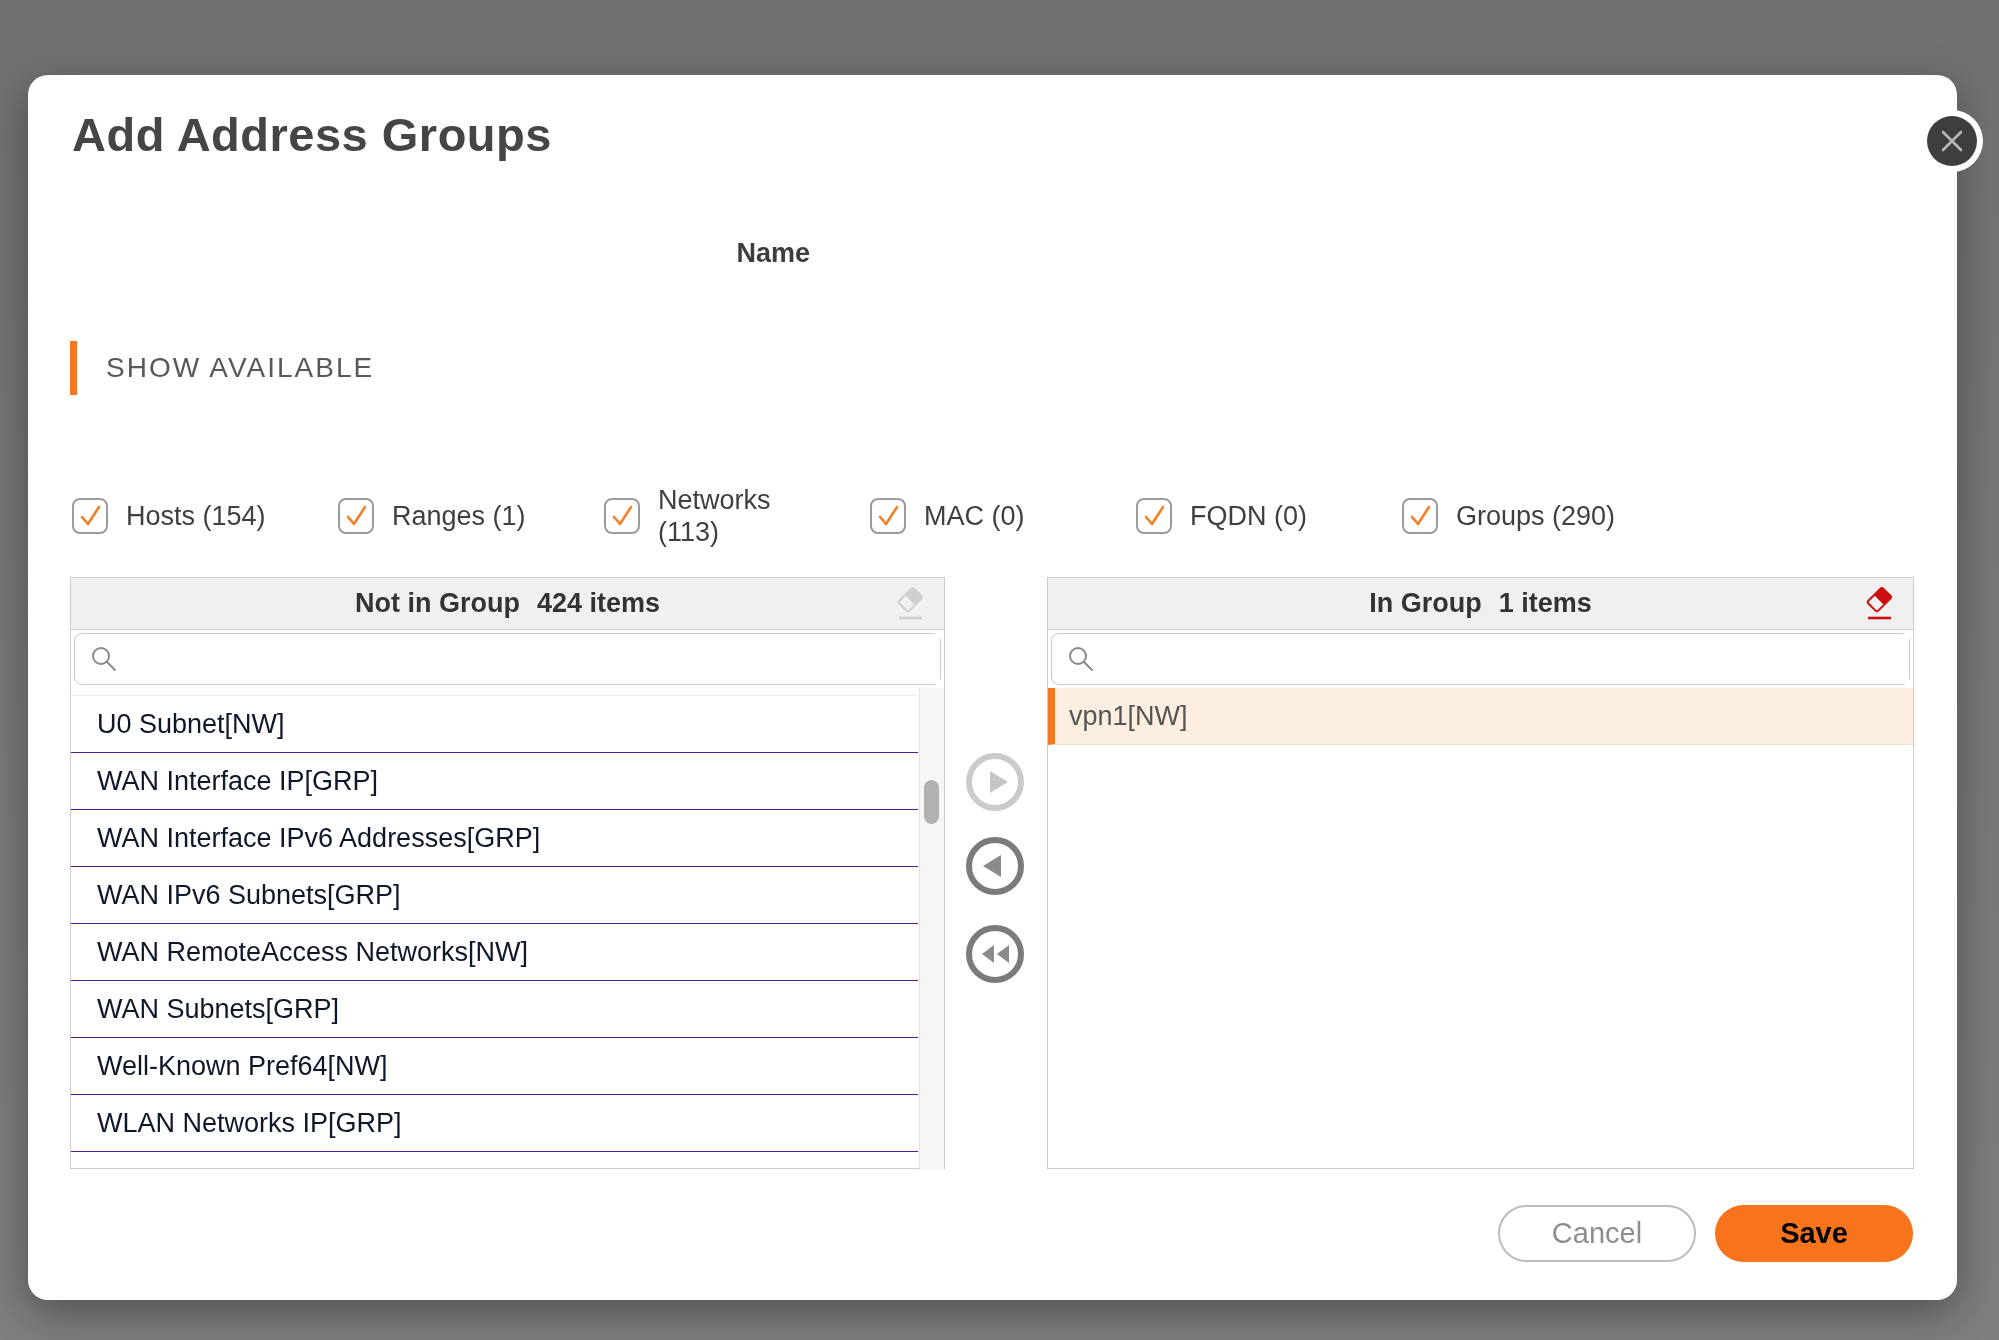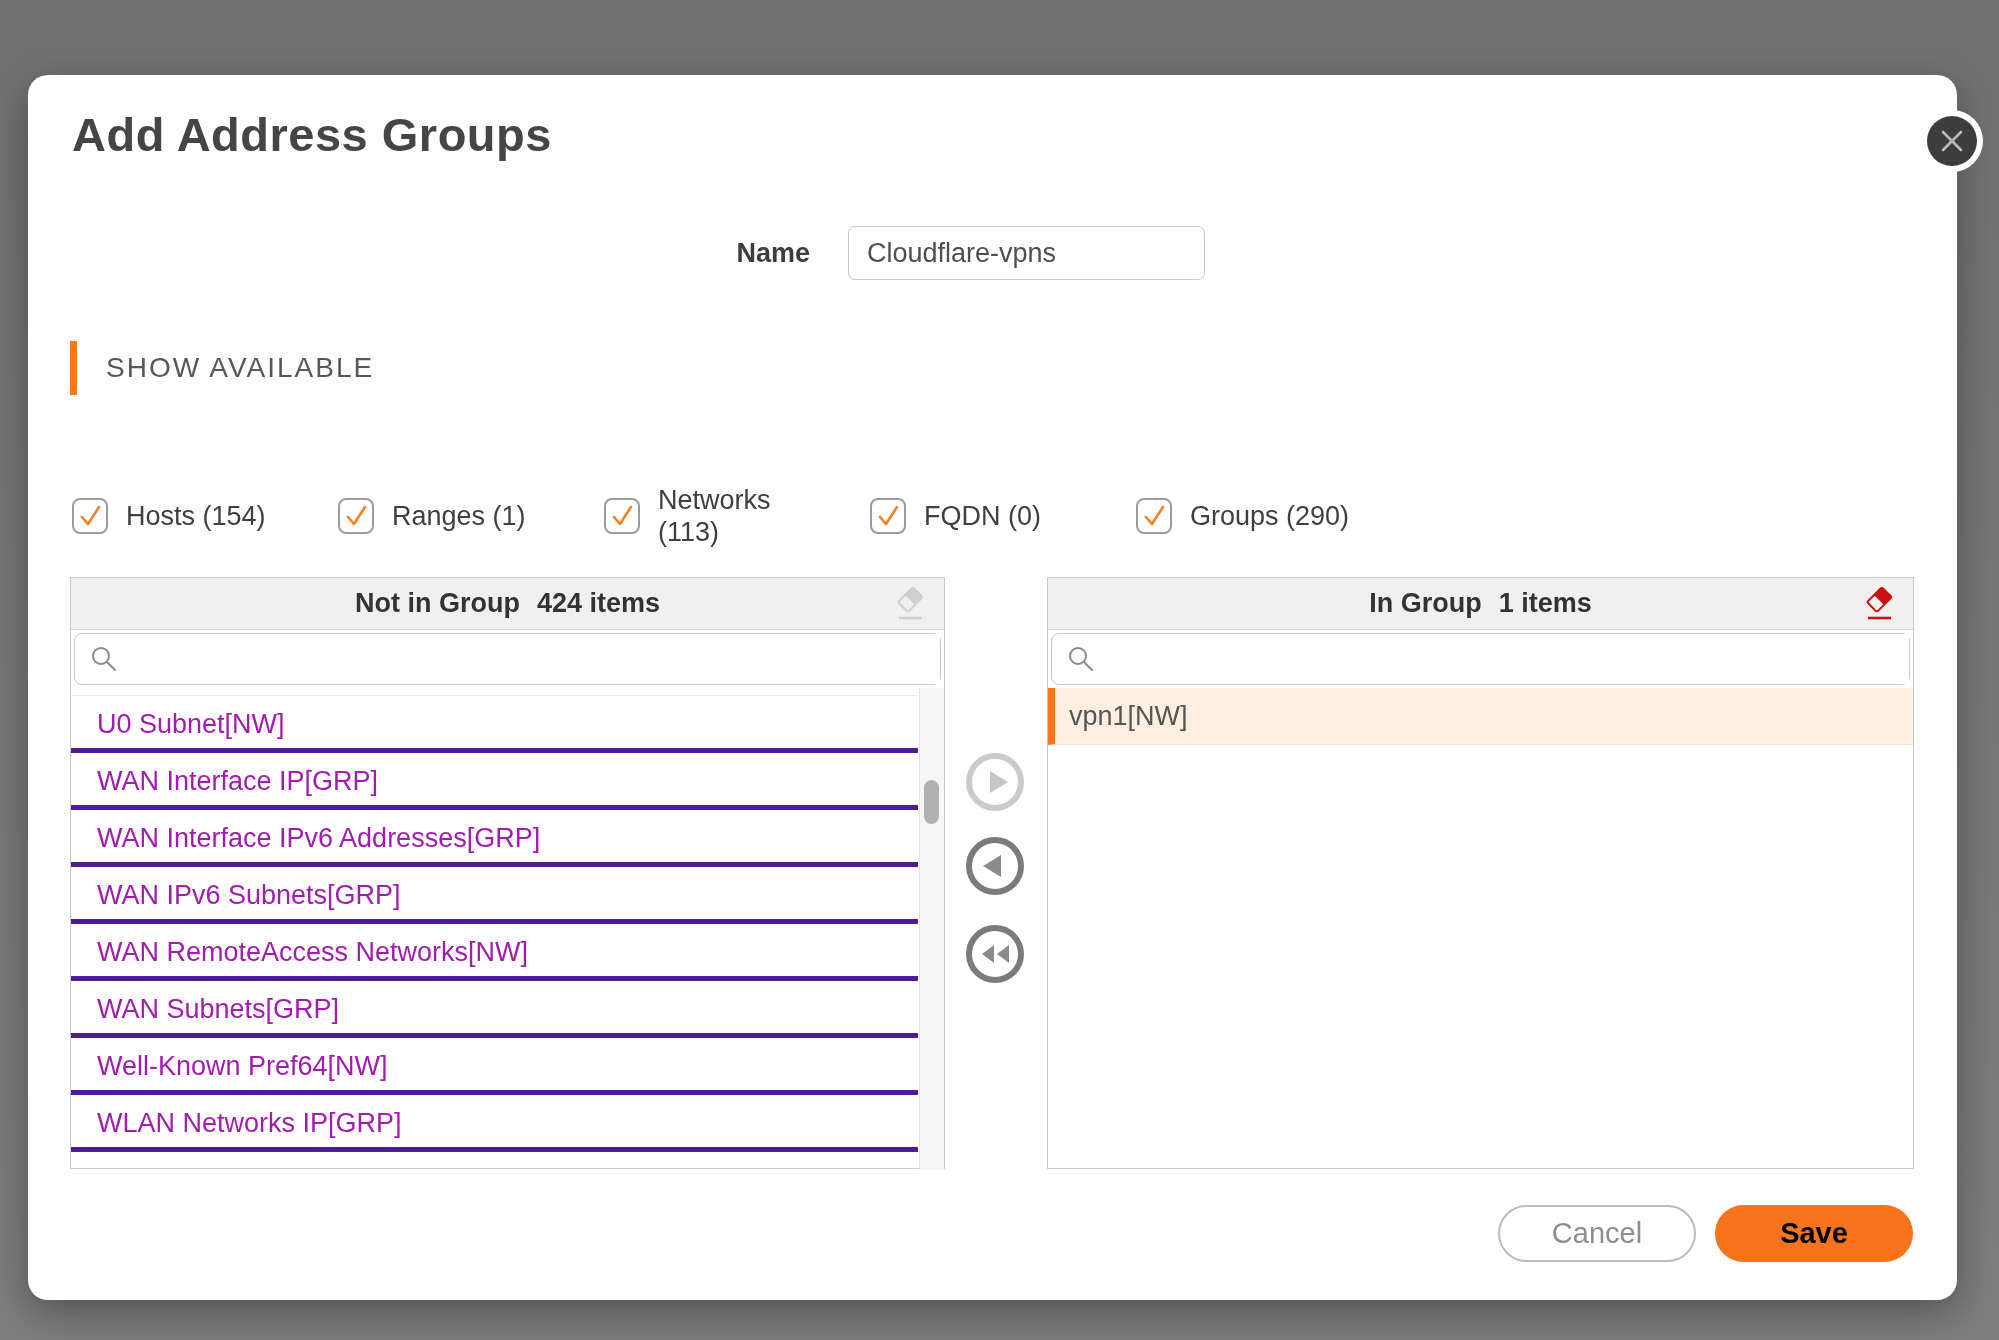--- a/index.html
+++ b/index.html
@@ -101,22 +101,22 @@
   .search-wrap input {
     border:none; outline:none; flex:1; height:100%;
     font-size:26px; color:#555;
     font-family:"Liberation Sans", sans-serif;
   }
   .list-area { position:relative; height:482px; overflow:hidden; }
   .panel.left .list-area { padding-right:26px; }
   .row-sliver { height:8px; border-bottom:1px solid #ececec; }
   .list-row {
     height:57px; line-height:56px;
-    padding-left:26px; font-size:27px; color:#a21caf;
-    border-bottom:5px solid #4c1d95;
+    padding-left:26px; font-size:27px; color:#0f172a;
+    border-bottom:1px solid #4c1d95;
     cursor:pointer; white-space:nowrap;
   }
   .list-row.selected {
     background:#fcefe2;
     border-left:7px solid #f7791f;
     padding-left:14px;
     border-bottom:1px solid #f2e3d3;
     color:#555;
   }
   .scroll-track {
@@ -166,21 +166,20 @@
   <div class="dialog-title">Add Address Groups</div>
 
   <div class="close-btn">
     <svg width="26" height="26" viewBox="0 0 26 26">
       <line x1="4" y1="4" x2="22" y2="22" stroke="#b8b8b8" stroke-width="2.6" stroke-linecap="round"></line>
       <line x1="22" y1="4" x2="4" y2="22" stroke="#b8b8b8" stroke-width="2.6" stroke-linecap="round"></line>
     </svg>
   </div>
 
   <div class="name-label">Name</div>
-  <input class="name-input" type="text" value="Cloudflare-vpns" style="">
 
   <div class="section-bar"></div>
   <div class="section-label">SHOW AVAILABLE</div>
 
   <div class="filters">
     <div class="filter">
       <span class="checkbox">
         <svg width="30" height="30" viewBox="0 0 30 30">
             <path d="M7 16 l6 7 L24 6" fill="none" stroke="#f58025" stroke-width="2.6" stroke-linecap="round" stroke-linejoin="round"></path>
           </svg>
@@ -195,20 +194,28 @@
       </span>
       <span class="filter-label">Ranges (1)</span>
     </div>
     <div class="filter wrap">
       <span class="checkbox">
         <svg width="30" height="30" viewBox="0 0 30 30">
             <path d="M7 16 l6 7 L24 6" fill="none" stroke="#f58025" stroke-width="2.6" stroke-linecap="round" stroke-linejoin="round"></path>
           </svg>
       </span>
       <span class="filter-label">Networks (113)</span>
+    </div>
+    <div class="filter">
+      <span class="checkbox">
+        <svg width="30" height="30" viewBox="0 0 30 30">
+            <path d="M7 16 l6 7 L24 6" fill="none" stroke="#f58025" stroke-width="2.6" stroke-linecap="round" stroke-linejoin="round"></path>
+          </svg>
+      </span>
+      <span class="filter-label">MAC (0)</span>
     </div>
     <div class="filter">
       <span class="checkbox">
         <svg width="30" height="30" viewBox="0 0 30 30">
             <path d="M7 16 l6 7 L24 6" fill="none" stroke="#f58025" stroke-width="2.6" stroke-linecap="round" stroke-linejoin="round"></path>
           </svg>
       </span>
       <span class="filter-label">FQDN (0)</span>
     </div>
     <div class="filter">

